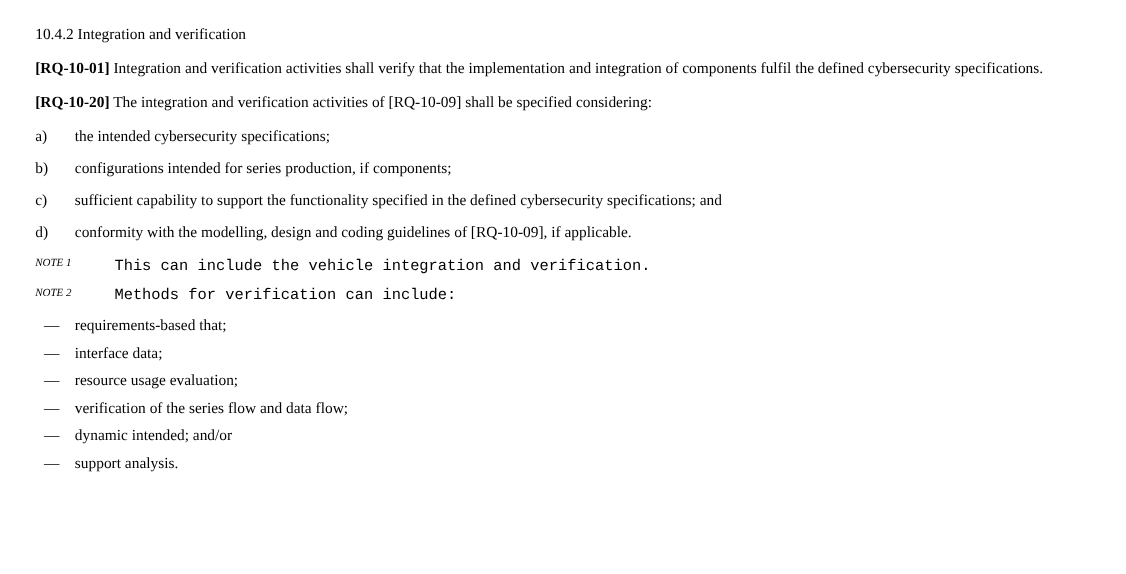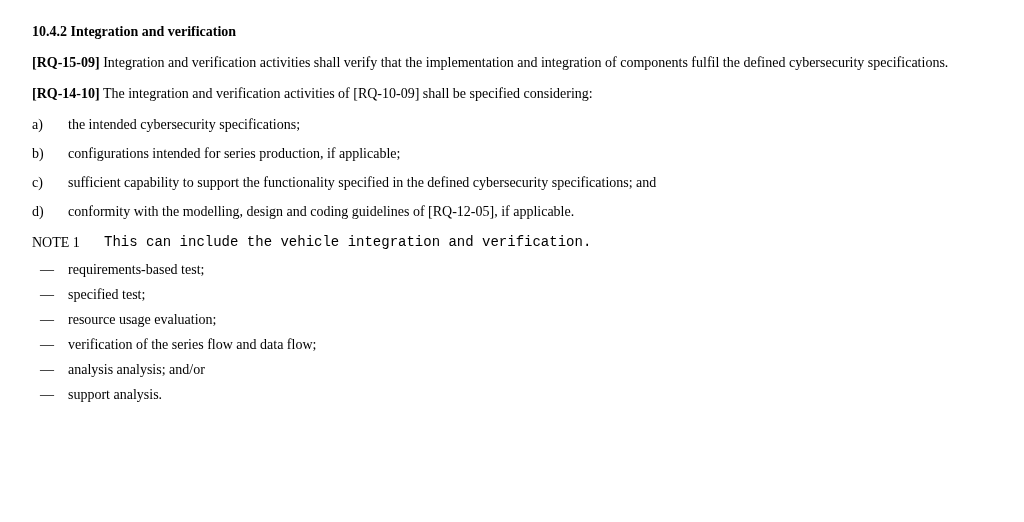--- a/index.html
+++ b/index.html
@@ -12,21 +12,21 @@
       background: #ffffff;
       font-family: "Times New Roman", Times, serif;
       font-size: 14px;
       color: #000000;
       padding: 24px 32px;
       width: 1024px;
       min-height: 522px;
     }
 
     .section-title {
-      font-weight: bold;
+      font-weight: normal;
       margin-bottom: 12px;
       font-size: 14px;
     }
 
     .paragraph {
       margin-bottom: 10px;
       line-height: 1.5;
       text-align: justify;
     }
 
@@ -52,21 +52,22 @@
 
     .note-item {
       display: flex;
       margin-bottom: 6px;
       line-height: 1.5;
     }
 
     .note-label {
       min-width: 72px;
       font-weight: normal;
-      font-size: 14px;
+      font-size: 10px;
+      font-style: italic;
     }
 
     .note-content {
       flex: 1;
       font-family: Liberation Mono, monospace;
     }
 
     .dash-list {
       margin-top: 4px;
     }
@@ -85,71 +86,75 @@
     .dash-content {
       flex: 1;
     }
   </style>
 </head>
 <body>
 
 <h2 class="section-title">10.4.2  Integration and verification</h2>
 
 <p class="paragraph">
-  <span class="tag">[RQ-15-09]</span><span> Integration and verification activities shall verify that the implementation and integration of components fulfil the defined cybersecurity specifications.</span>
+  <span class="tag">[RQ-10-01]</span><span> Integration and verification activities shall verify that the implementation and integration of components fulfil the defined cybersecurity specifications.</span>
 </p>
 
 <p class="paragraph">
-  <span class="tag">[RQ-14-10]</span><span>  The integration and verification activities of [RQ-10-09] shall be specified considering:</span>
+  <span class="tag">[RQ-10-20]</span><span>  The integration and verification activities of [RQ-10-09] shall be specified considering:</span>
 </p>
 
 <div class="list-items">
   <div class="list-item">
     <span class="letter">a)</span>
     <span class="content">the intended cybersecurity specifications;</span>
   </div>
   <div class="list-item">
     <span class="letter">b)</span>
-    <span class="content">configurations intended for series production, if applicable;</span>
+    <span class="content">configurations intended for series production, if components;</span>
   </div>
   <div class="list-item">
     <span class="letter">c)</span>
     <span class="content">sufficient capability to support the functionality specified in the defined cybersecurity specifications; and</span>
   </div>
   <div class="list-item">
     <span class="letter">d)</span>
-    <span class="content">conformity with the modelling, design and coding guidelines of [RQ-12-05], if applicable.</span>
+    <span class="content">conformity with the modelling, design and coding guidelines of [RQ-10-09], if applicable.</span>
   </div>
 </div>
 
 <div class="notes" style="margin-top: 10px;">
   <div class="note-item">
     <span class="note-label">NOTE 1</span>
     <span class="note-content">This can include the vehicle integration and verification.</span>
   </div>
+  <div class="note-item">
+    <span class="note-label">NOTE 2</span>
+    <span class="note-content">Methods for verification can include:</span>
+  </div>
 </div>
 
 <div class="dash-list">
   <div class="dash-item">
     <span class="dash">—</span>
-    <span class="dash-content">requirements-based test;</span>
+    <span class="dash-content">requirements-based that;</span>
   </div>
   <div class="dash-item">
     <span class="dash">—</span>
-    <span class="dash-content">specified test;</span>
+    <span class="dash-content">interface data;</span>
   </div>
   <div class="dash-item">
     <span class="dash">—</span>
     <span class="dash-content">resource usage evaluation;</span>
   </div>
   <div class="dash-item">
     <span class="dash">—</span>
     <span class="dash-content">verification of the series flow and data flow;</span>
   </div>
   <div class="dash-item">
     <span class="dash">—</span>
-    <span class="dash-content">analysis analysis; and/or</span>
+    <span class="dash-content">dynamic intended; and/or</span>
   </div>
   <div class="dash-item">
     <span class="dash">—</span>
     <span class="dash-content">support analysis.</span>
   </div>
 </div>
 
 </body></html>

